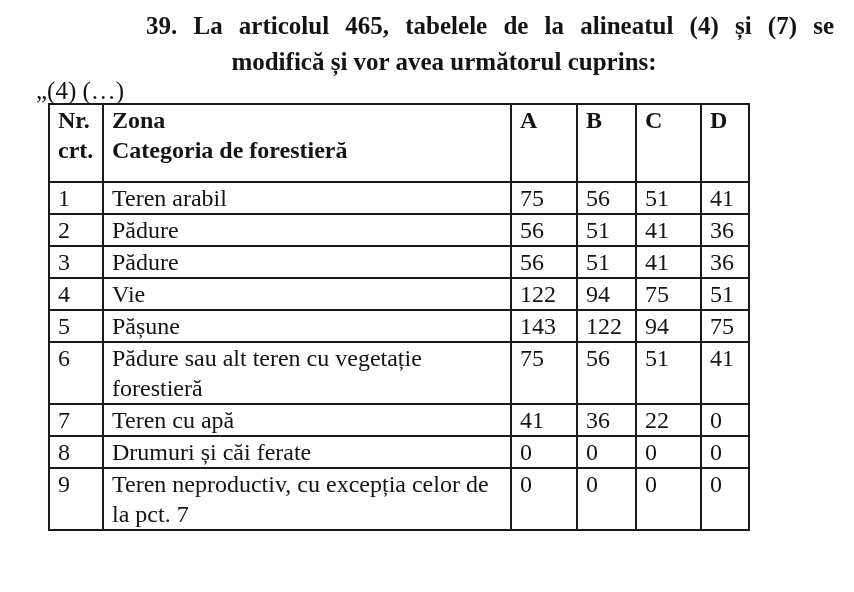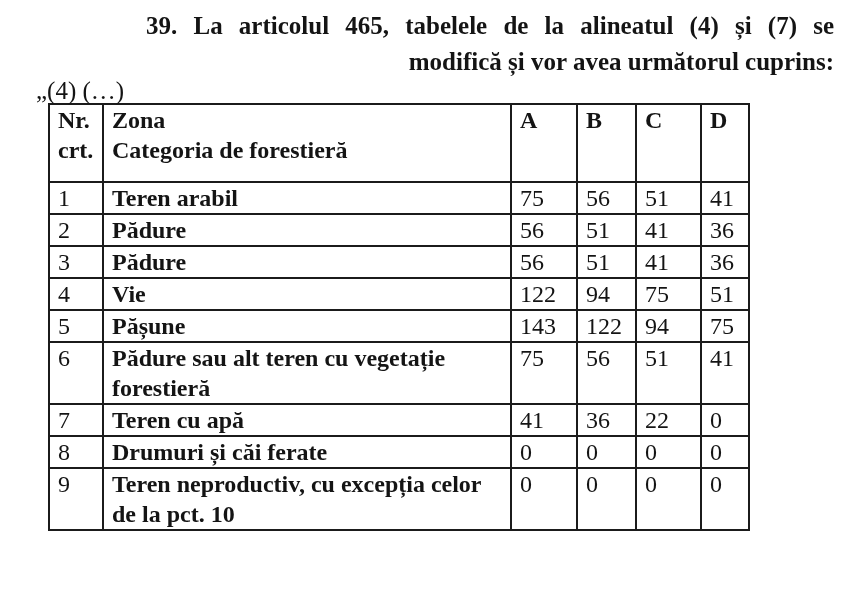--- a/index.html
+++ b/index.html
@@ -25,21 +25,21 @@
     line-height: 36px;
     width: 780px;
     margin-left: 16px;
   }
   .para-line1 {
     text-indent: 92px;
     text-align: justify;
     text-align-last: justify;
   }
   .para-line2 {
-    text-align: right;
+    text-align: center;
   }
   .subline {
     font-size: 25px;
     font-weight: normal;
     line-height: 26px;
     margin-top: -2px;
     margin-left: -2px;
     height: 25px;
   }
   table.zone-table {
@@ -55,21 +55,21 @@
     text-align: left;
     font-size: 24px;
     line-height: 30px;
     padding: 0 4px 0 8px;
     overflow: hidden;
   }
   tr.hdr-row { height: 78px; }
   tr.hdr-row th { font-weight: bold; }
   tr.body-row { height: 31px; }
   tr.body-row.tall { height: 62px; }
-  td.c-cat { text-align: justify; font-weight: bold; }
+  td.c-cat { text-align: justify; }
   td.c-cat:not(.justify) { text-align: left; }
 </style>
 </head>
 <body>
 
 <div class="para">
   <div class="para-line1">39. La articolul 465, tabelele de la alineatul (4) și (7) se</div>
   <div class="para-line2">modifică și vor avea următorul cuprins:</div>
 </div>
 <div class="subline">„(4) (…)</div>
@@ -159,20 +159,20 @@
     <tr class="body-row">
       <td class="c-nr">8</td>
       <td class="c-cat">Drumuri și căi ferate</td>
       <td class="c-val">0</td>
       <td class="c-val">0</td>
       <td class="c-val">0</td>
       <td class="c-val">0</td>
     </tr>
     <tr class="body-row tall">
       <td class="c-nr">9</td>
-      <td class="c-cat justify">Teren neproductiv, cu excepția celor de la pct. 10</td>
+      <td class="c-cat justify">Teren neproductiv, cu excepția celor de la pct. 7</td>
       <td class="c-val">0</td>
       <td class="c-val">0</td>
       <td class="c-val">0</td>
       <td class="c-val">0</td>
     </tr>
   </tbody>
 </table>
 
 </body></html>

